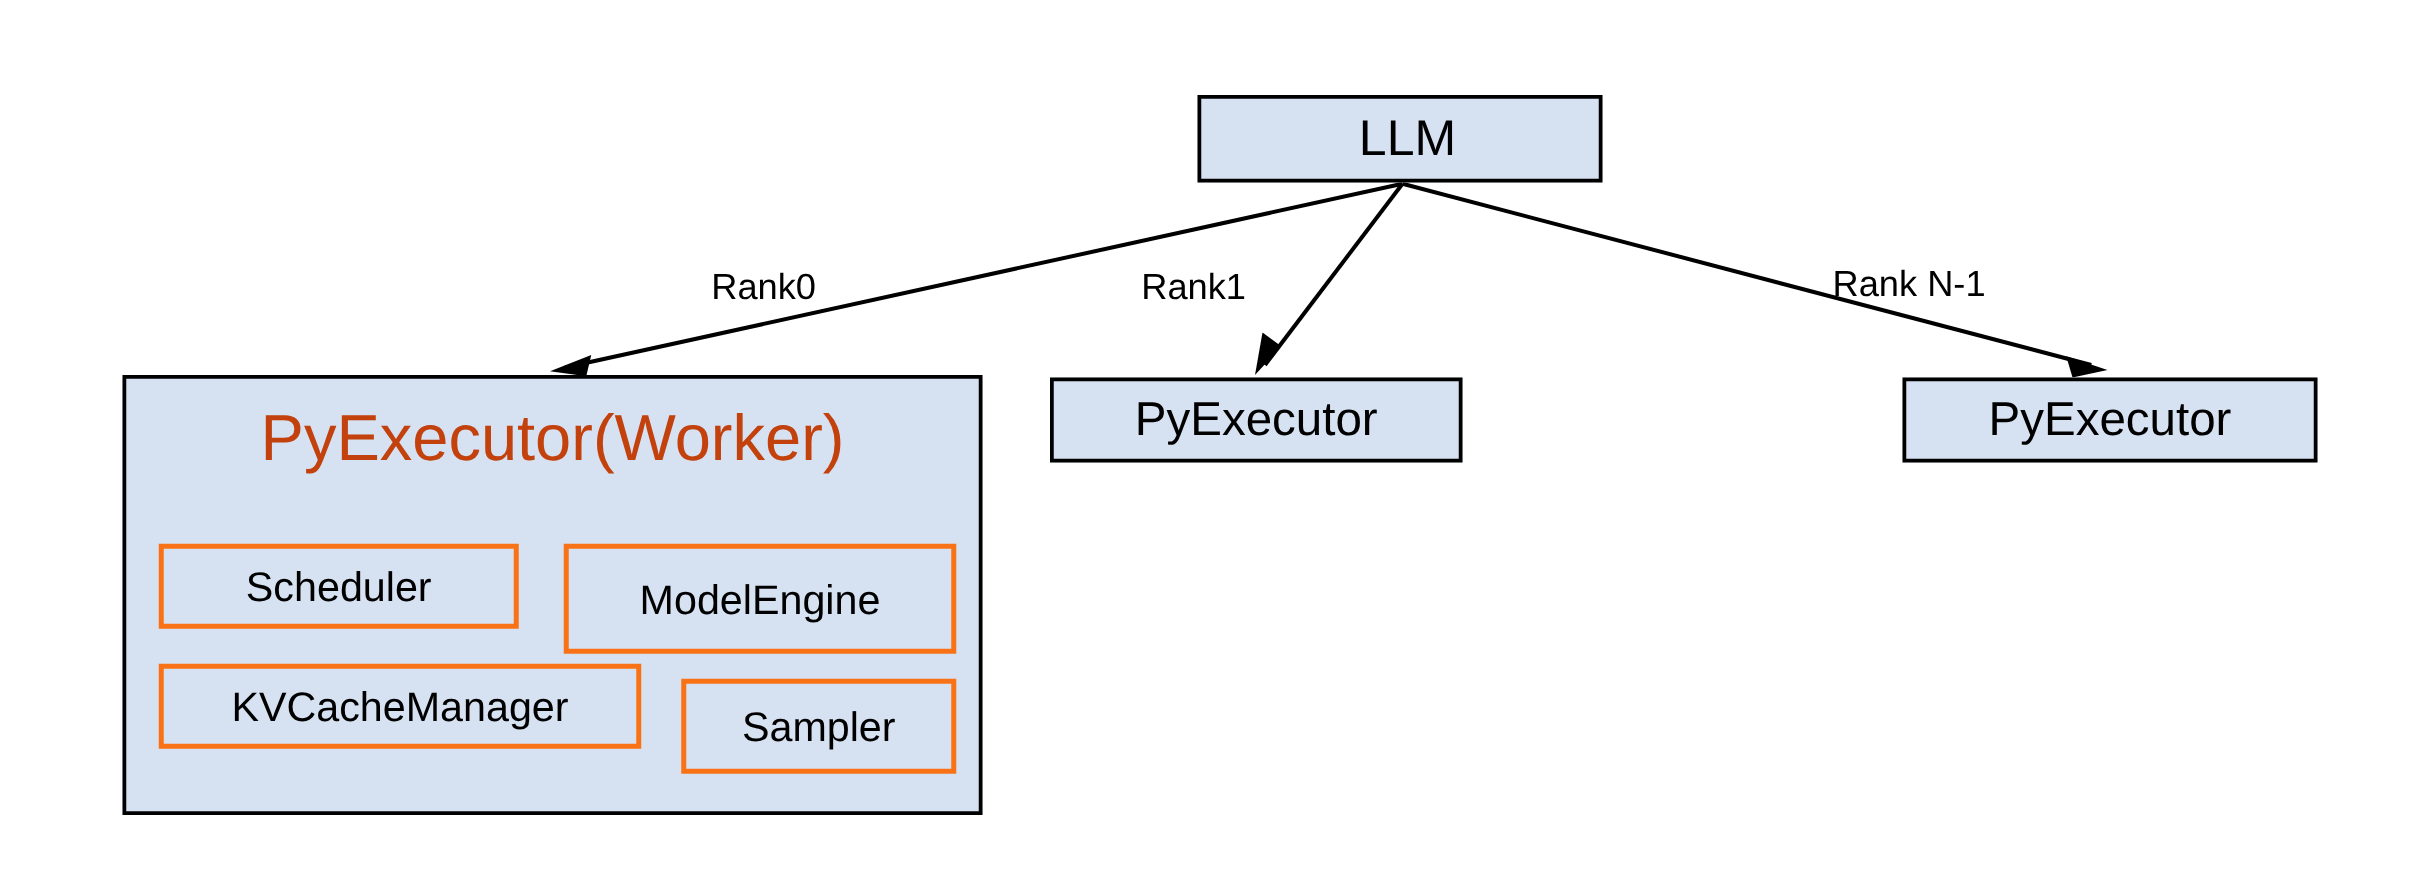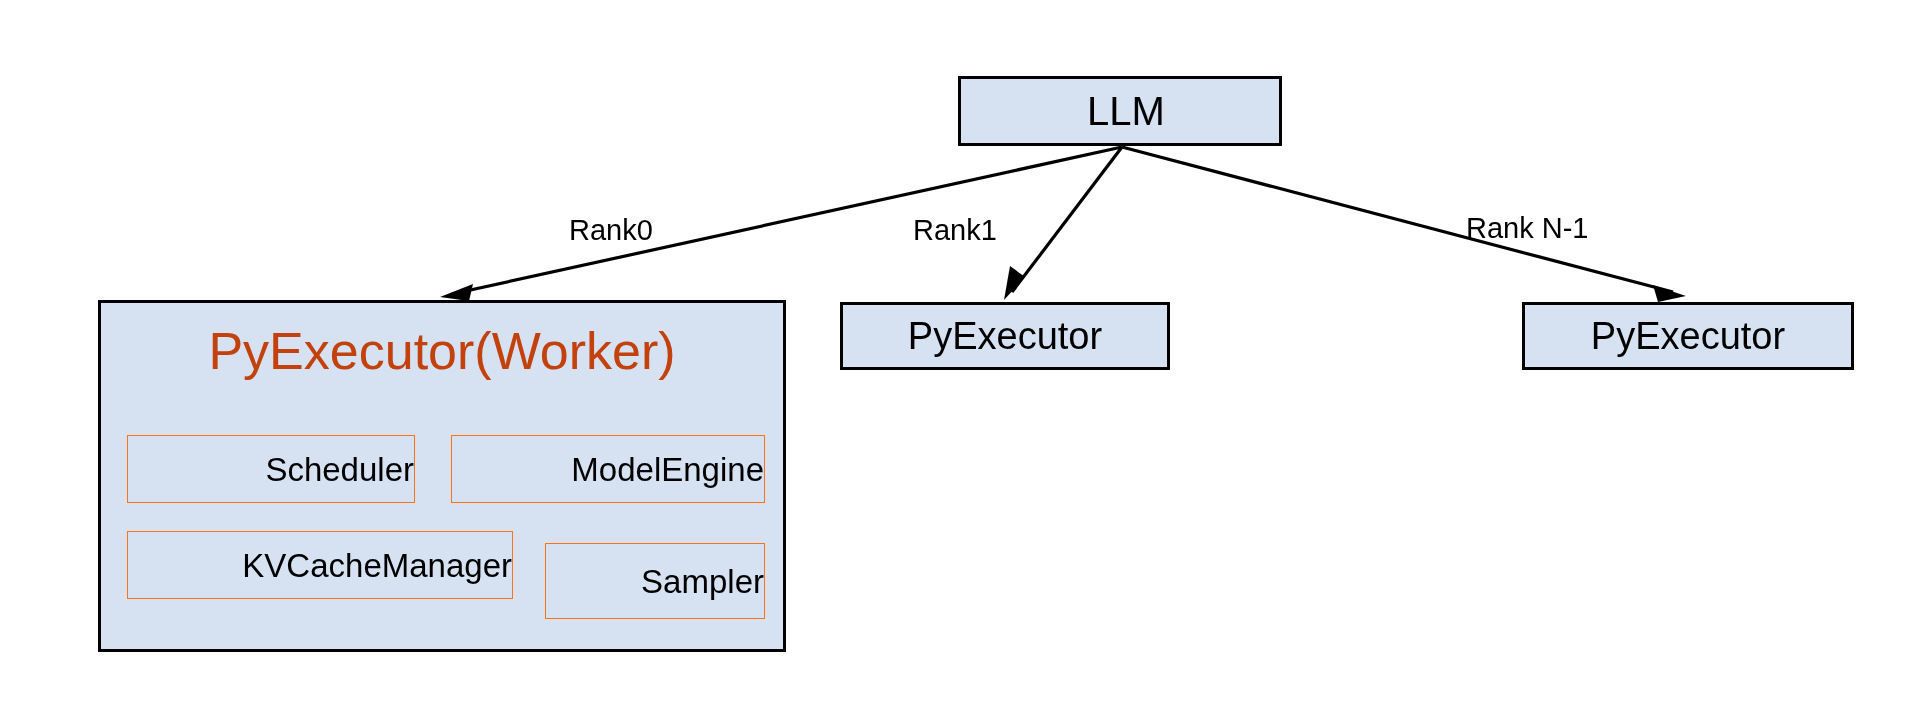--- a/index.html
+++ b/index.html
@@ -58,29 +58,29 @@
     text-align: center;
     font-size: 52px;
     color: #c2410c;
     line-height: 1;
   }
 
   .subnode {
     position: absolute;
     box-sizing: border-box;
     background: #d6e1f2;
-    border: 1px solid #f97316;
+    border: 4px solid #f97316;
     display: flex;
     align-items: center;
-    justify-content: flex-end;
+    justify-content: center;
   }
   .subnode .node-label { font-size: 33px; }
 
   #sub-scheduler       { left: 26px;  top: 132px; width: 288px; height: 68px; }
-  #sub-modelengine     { left: 350px; top: 132px; width: 314px; height: 68px; }
+  #sub-modelengine     { left: 350px; top: 132px; width: 314px; height: 88px; }
   #sub-kvcachemanager  { left: 26px;  top: 228px; width: 386px; height: 68px; }
   #sub-sampler         { left: 444px; top: 240px; width: 220px; height: 76px; }
 
   
   #node-exec-rank1 {
     left: 840px;
     top: 302px;
     width: 330px;
     height: 68px;
   }

